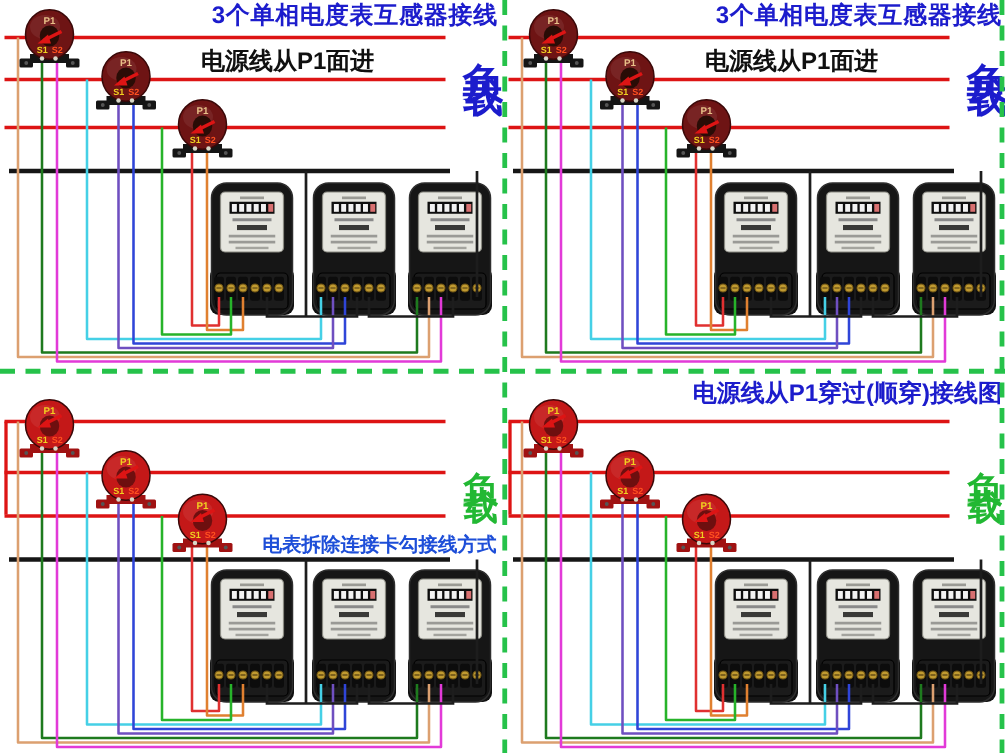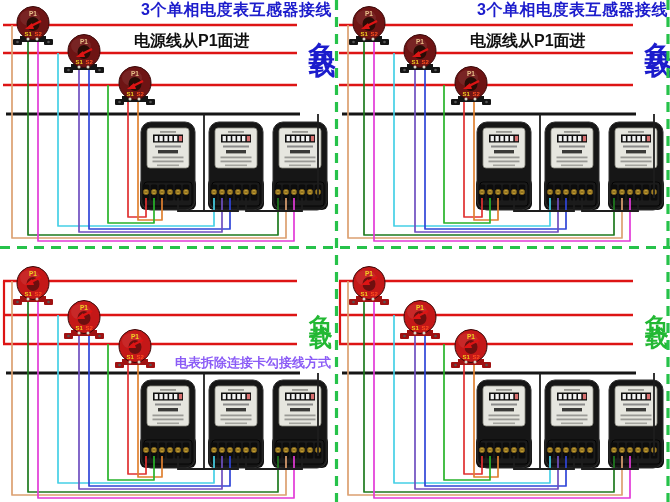--- a/index.html
+++ b/index.html
@@ -575,21 +575,21 @@
           <line x1="143" y1="93" x2="131" y2="99" stroke="#dd1414" stroke-width="2.4"></line>
           <polygon points="127,101 134,95 136,101" fill="#dd1414"></polygon>
           <circle cx="130" cy="115" r="1.5" fill="#d8d8c8"></circle>
           <circle cx="139" cy="115" r="1.5" fill="#d8d8c8"></circle>
           <text x="135" y="92" font-size="6.5" font-weight="bold" text-anchor="middle" fill="#f0d020">P1</text>
           <text x="126.5" y="111.5" font-size="6" font-weight="bold" fill="#f0d020">S1</text>
           <text x="136.5" y="111.5" font-size="6" font-weight="bold" fill="#ff5020">S2</text>
         </g>
       </svg>
     <div class="load-label" style="color: rgb(34, 184, 51);">负载</div>
-    <div class="note" style="color: #8b5cf6;">电表拆除连接卡勾接线方式</div>
+    <div class="note" style="color: #1d4ed8;">电表拆除连接卡勾接线方式</div>
   </section>
 
   <section class="quadrant q-bottom" style="left:336px;top:247px">
     <svg class="diagram" width="336" height="255">
         <line x1="3" y1="34" x2="297" y2="34" stroke="#dd1414" stroke-width="2.4"></line>
         <line x1="3" y1="68" x2="297" y2="68" stroke="#dd1414" stroke-width="2.4"></line>
         <line x1="3" y1="97" x2="297" y2="97" stroke="#dd1414" stroke-width="2.4"></line>
         <line x1="4" y1="34" x2="4" y2="96" stroke="#dd1414" stroke-width="2.2"></line>
         <line x1="6" y1="126" x2="300" y2="126" stroke="#161616" stroke-width="3"></line>
         <g>
@@ -761,20 +761,21 @@
           <ellipse cx="135" cy="100" rx="6.5" ry="7" fill="#6e0f0f"></ellipse>
           <line x1="143" y1="93" x2="131" y2="99" stroke="#dd1414" stroke-width="2.4"></line>
           <polygon points="127,101 134,95 136,101" fill="#dd1414"></polygon>
           <circle cx="130" cy="115" r="1.5" fill="#d8d8c8"></circle>
           <circle cx="139" cy="115" r="1.5" fill="#d8d8c8"></circle>
           <text x="135" y="92" font-size="6.5" font-weight="bold" text-anchor="middle" fill="#f0d020">P1</text>
           <text x="126.5" y="111.5" font-size="6" font-weight="bold" fill="#f0d020">S1</text>
           <text x="136.5" y="111.5" font-size="6" font-weight="bold" fill="#ff5020">S2</text>
         </g>
       </svg>
+    <div class="title" style="color: rgb(28, 28, 204);">电源线从P1穿过(顺穿)接线图</div>
     <div class="load-label" style="color: rgb(34, 184, 51);">负载</div>
   </section>
 
   <svg class="overlay" width="670" height="502">
       <line x1="0" y1="247.5" x2="670" y2="247.5" stroke="#26c24a" stroke-width="3.2" stroke-dasharray="10 7"></line>
       <line x1="336.5" y1="0" x2="336.5" y2="502" stroke="#26c24a" stroke-width="3.2" stroke-dasharray="10 7"></line>
       <line x1="668" y1="0" x2="668" y2="502" stroke="#26c24a" stroke-width="3.2" stroke-dasharray="10 7"></line>
     </svg>
 </div>
 

